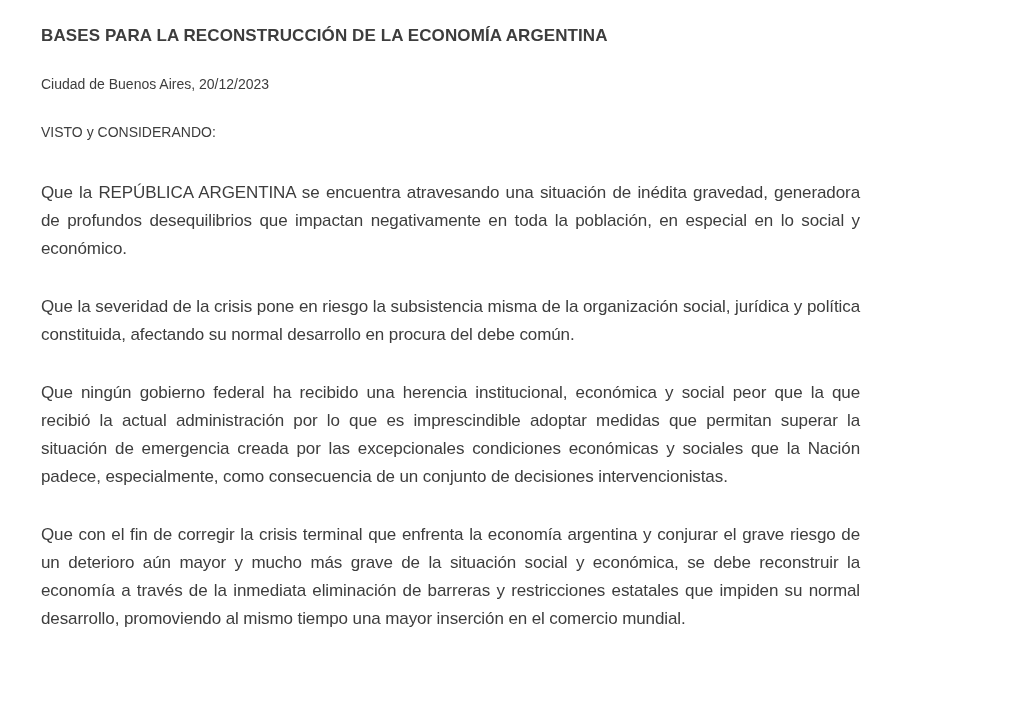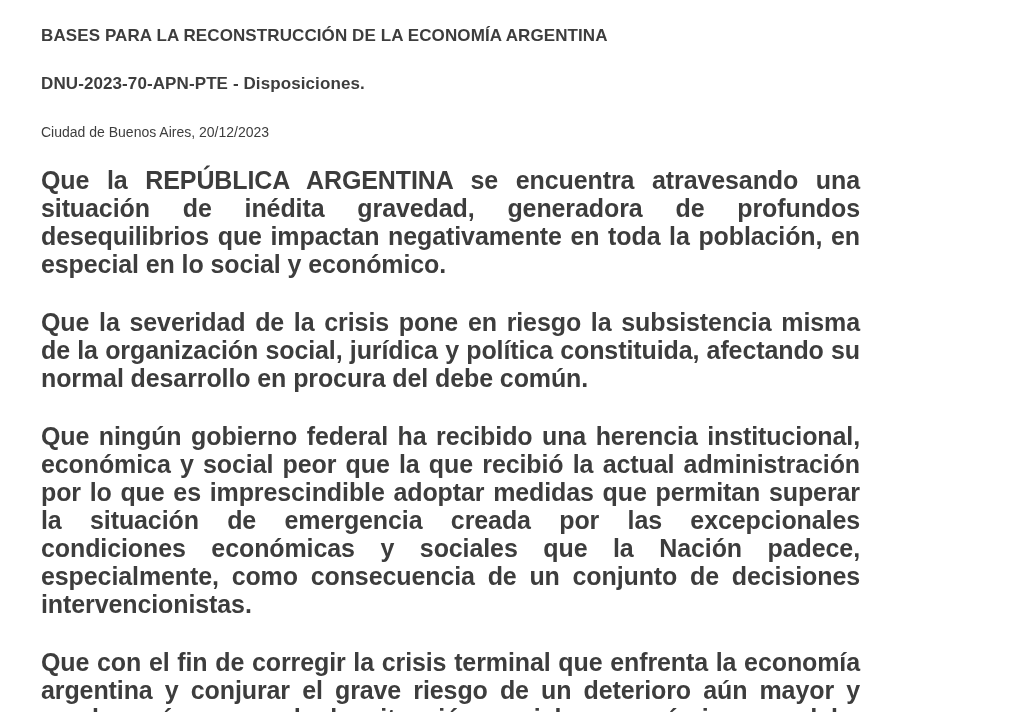--- a/index.html
+++ b/index.html
@@ -28,39 +28,39 @@
   .doc-line {
     font-size: 14px;
     font-weight: normal;
     line-height: 28px;
     margin: 0 0 20px 0;
   }
   .doc-line.preamble {
     margin-bottom: 33px;
   }
   .doc-paragraph {
-    font-size: 25px;
-    font-weight: bold;
+    font-size: 17px;
+    font-weight: normal;
     line-height: 28px;
     margin: 0 0 30px 0;
     text-align: justify;
     letter-spacing: -0.1px;
   }
 </style>
 </head>
 <body>
 
 <div class="page">
   <h1 class="doc-heading">BASES PARA LA RECONSTRUCCIÓN DE LA ECONOMÍA ARGENTINA</h1>
 
 
-  <h3 class="doc-heading">DNU-2023-70-APN-PTE - Disposiciones.</h3>
 
   <div class="doc-line">Ciudad de Buenos Aires, 20/12/2023</div>
 
+  <div class="doc-line preamble">VISTO y CONSIDERANDO:</div>
 
   <p class="doc-paragraph">Que la REPÚBLICA ARGENTINA se encuentra atravesando una situación de inédita gravedad, generadora de profundos desequilibrios que impactan negativamente en toda la población, en especial en lo social y económico.</p>
 
   <p class="doc-paragraph">Que la severidad de la crisis pone en riesgo la subsistencia misma de la organización social, jurídica y política constituida, afectando su normal desarrollo en procura del debe común.</p>
 
   <p class="doc-paragraph">Que ningún gobierno federal ha recibido una herencia institucional, económica y social peor que la que recibió la actual administración por lo que es imprescindible adoptar medidas que permitan superar la situación de emergencia creada por las excepcionales condiciones económicas y sociales que la Nación padece, especialmente, como consecuencia de un conjunto de decisiones intervencionistas.</p>
 
   <p class="doc-paragraph">Que con el fin de corregir la crisis terminal que enfrenta la economía argentina y conjurar el grave riesgo de un deterioro aún mayor y mucho más grave de la situación social y económica, se debe reconstruir la economía a través de la inmediata eliminación de barreras y restricciones estatales que impiden su normal desarrollo, promoviendo al mismo tiempo una mayor inserción en el comercio mundial.</p>
 </div>
 

